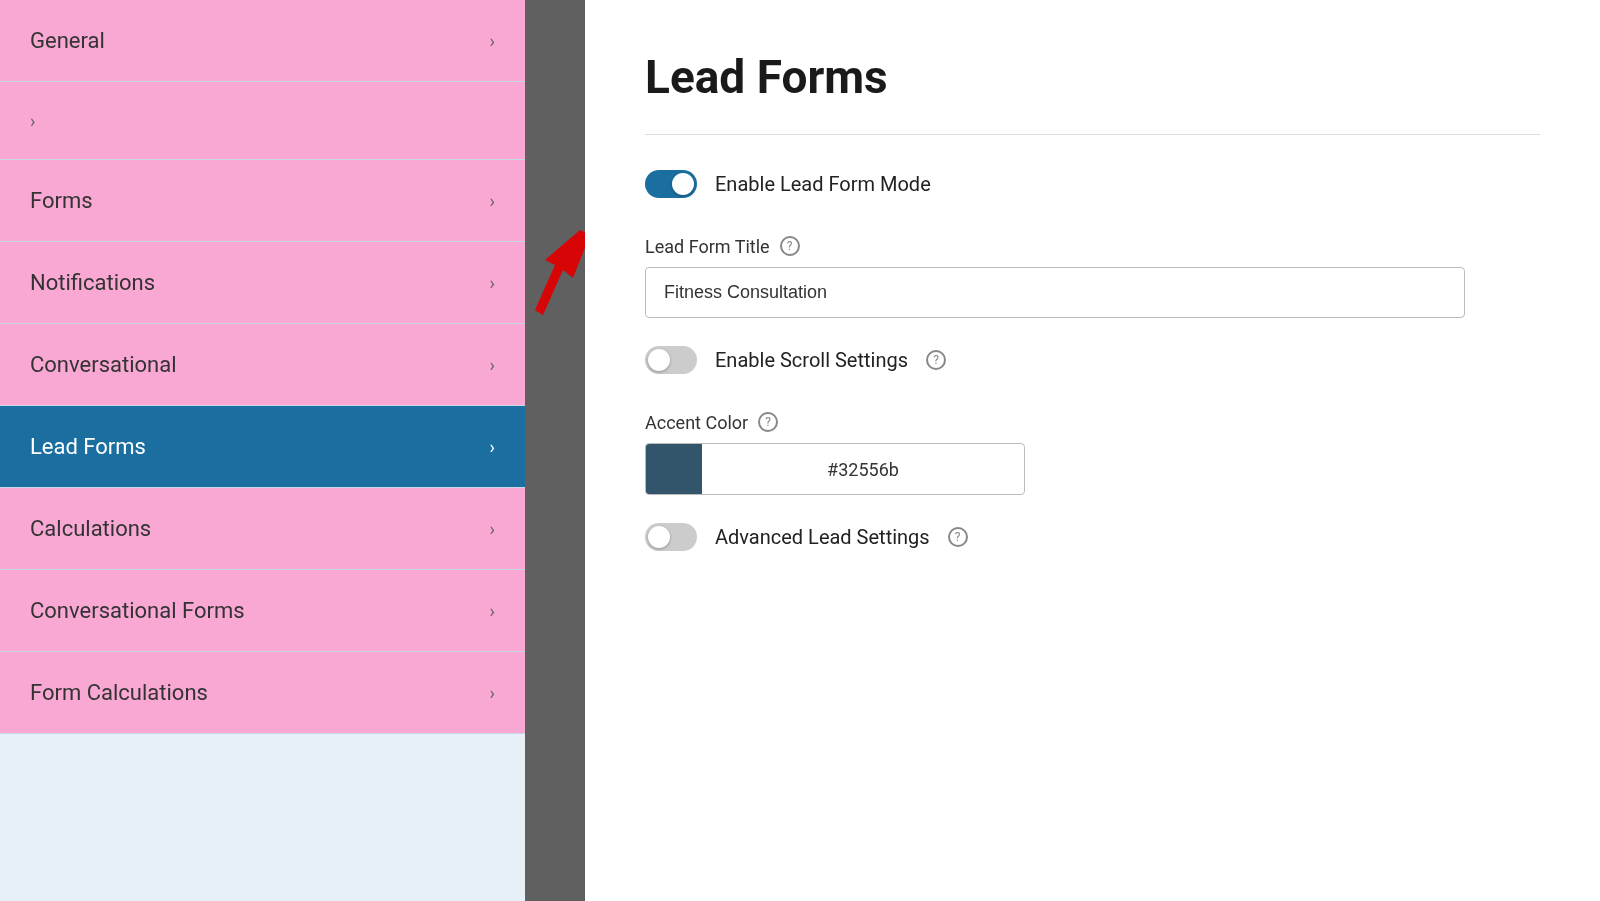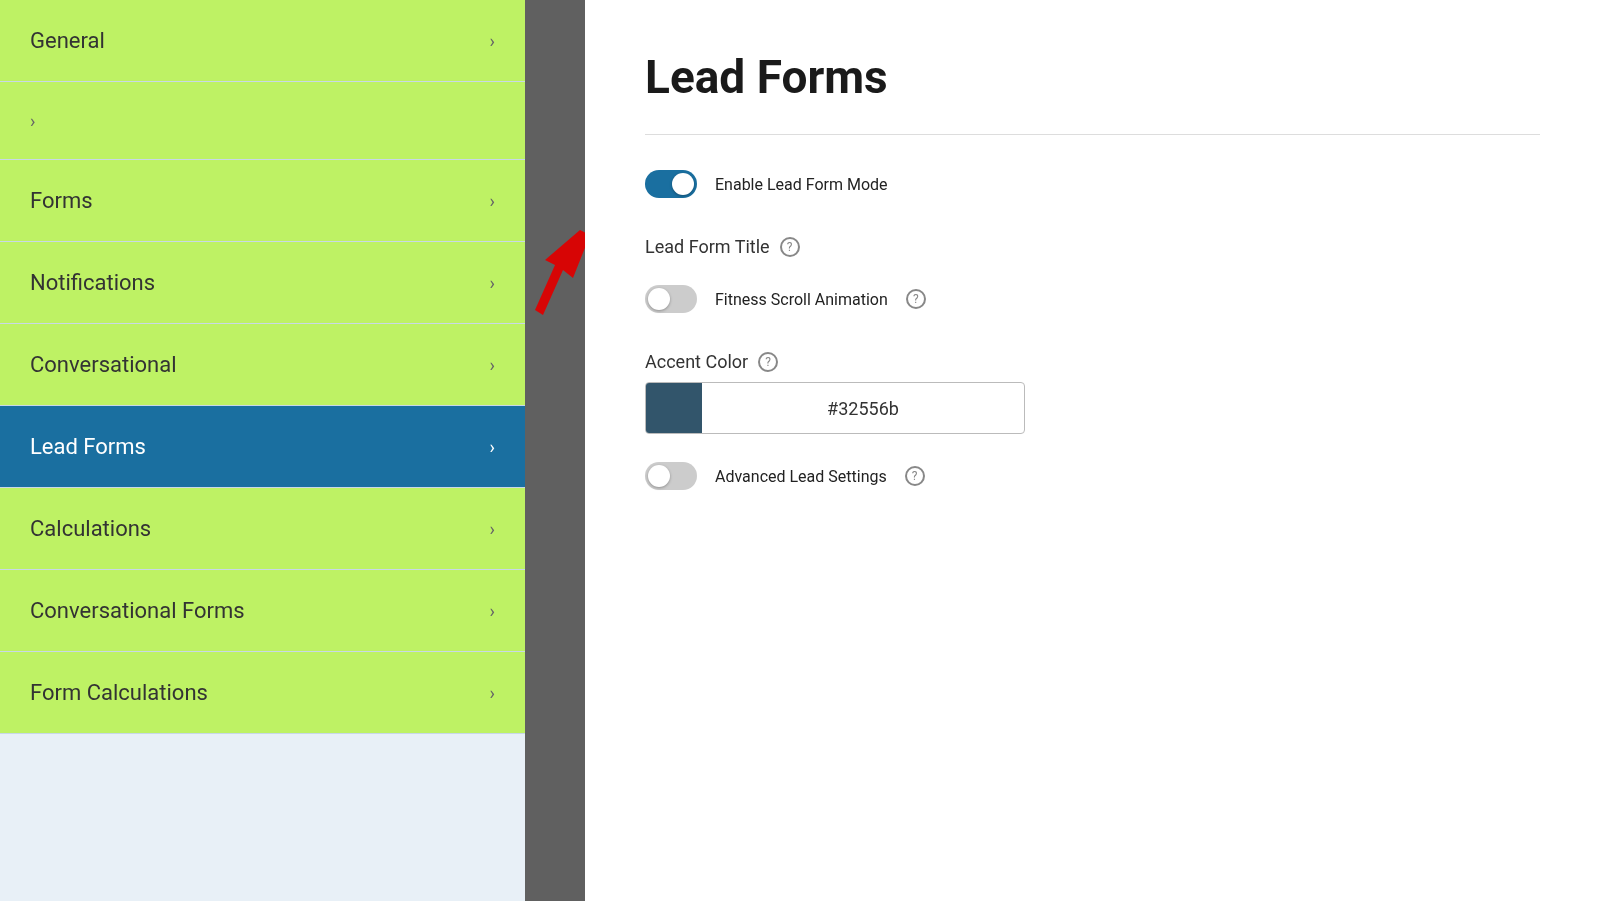--- a/index.html
+++ b/index.html
@@ -23,21 +23,21 @@
 
     .sidebar-item {
       display: flex;
       align-items: center;
       justify-content: space-between;
       padding: 28px 30px;
       border-bottom: 1px solid #c8d8e8;
       cursor: pointer;
       font-size: 22px;
       color: #333;
-      background: #bef264;
+      background: #f9a8d4;
     }
 
     .sidebar-item.active {
       background: #1a6fa0;
       color: #fff;
     }
 
     .sidebar-item.active .chevron-icon {
       color: #fff;
     }
@@ -84,21 +84,21 @@
 
     
     .toggle-row {
       display: flex;
       align-items: center;
       gap: 18px;
       margin-bottom: 30px;
     }
 
     .toggle-label {
-      font-size: 16px;
+      font-size: 20px;
       color: #222;
     }
 
     
     .toggle-switch {
       position: relative;
       width: 52px;
       height: 28px;
       flex-shrink: 0;
       cursor: pointer;
@@ -138,21 +138,20 @@
       left: 3px;
     }
 
     
     .field-group {
       margin-bottom: 28px;
     }
 
     .field-label {
       display: flex;
-      align-items: center;
       gap: 10px;
       font-size: 18px;
       color: #333;
       margin-bottom: 10px;
       margin-top: 38px;
     }
 
     .help-icon {
       display: inline-flex;
       align-items: center;
@@ -275,28 +274,29 @@
       <div class="toggle-thumb on"></div>
     </label>
     <span class="toggle-label">Enable Lead Form Mode</span>
   </div>
 
   <div class="field-group">
     <div class="field-label">
       <span>Lead Form Title</span>
       <span class="help-icon">?</span>
     </div>
+    <input type="text" class="text-input" value="Fitness Consultation" style="">
   </div>
 
   <div class="toggle-row" style="margin-bottom: 28px;">
     <label class="toggle-switch">
       <div class="toggle-track off"></div>
       <div class="toggle-thumb off"></div>
     </label>
-    <span class="toggle-label">Fitness Scroll Animation</span>
+    <span class="toggle-label">Enable Scroll Settings</span>
     <span class="help-icon">?</span>
   </div>
 
   <div class="field-group">
     <div class="field-label">
       <span>Accent Color</span>
       <span class="help-icon">?</span>
     </div>
     <div class="color-row">
       <div class="color-swatch"></div>

